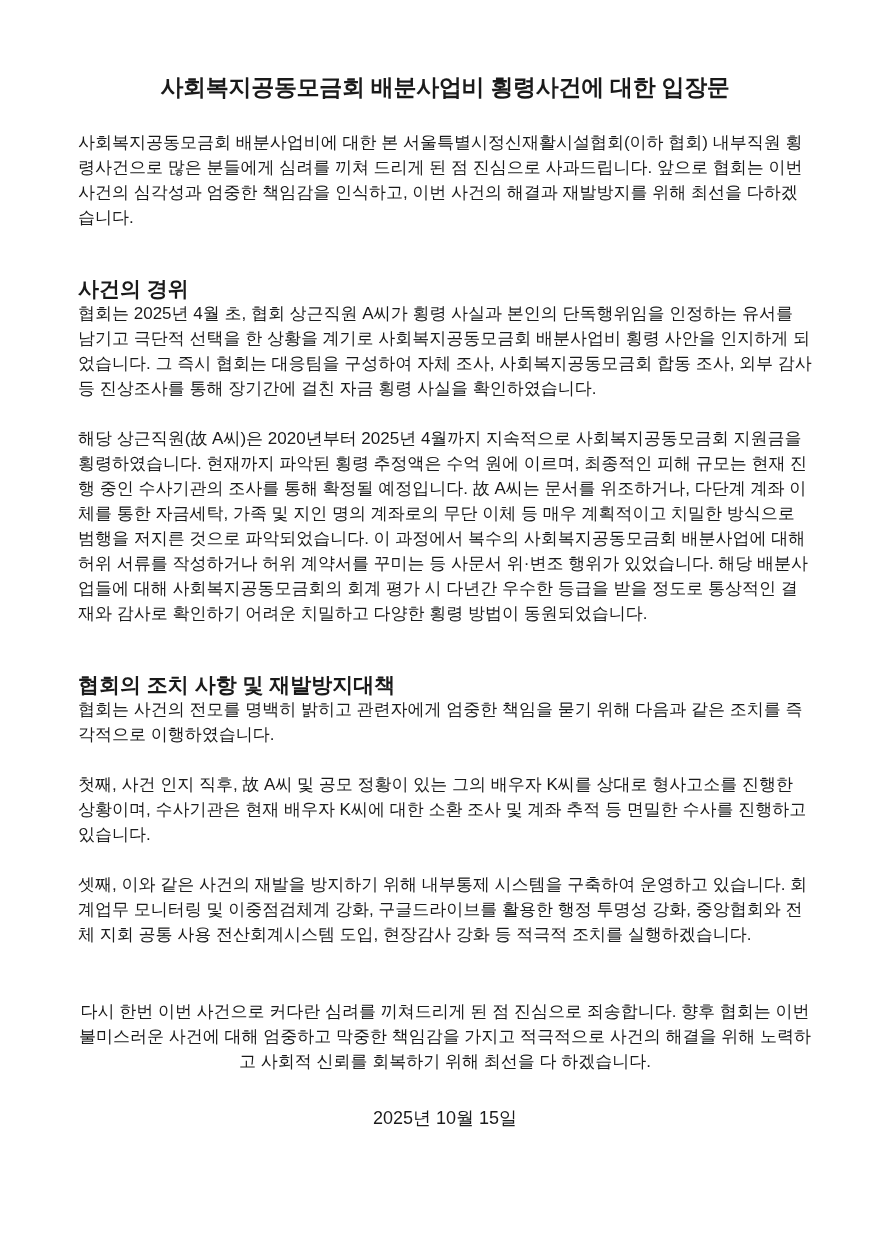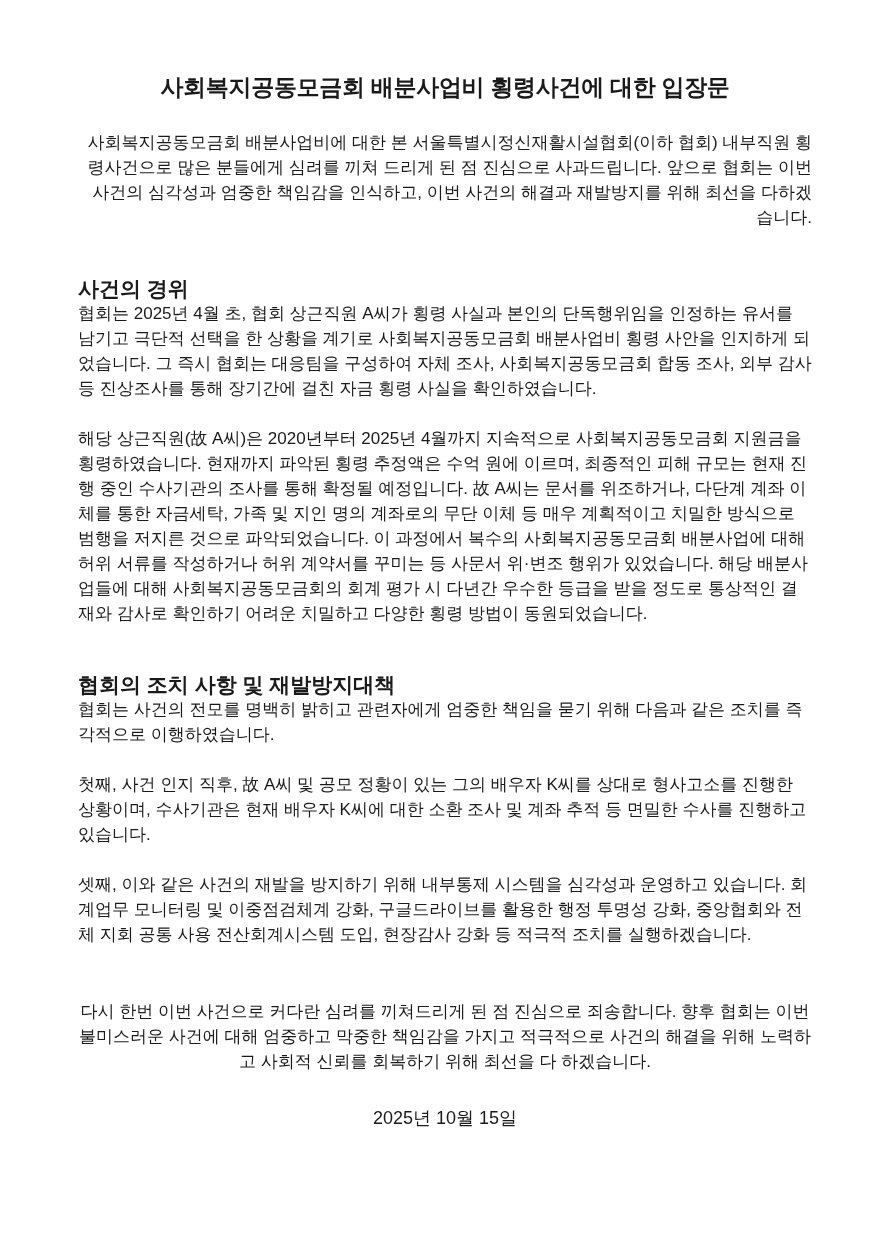--- a/index.html
+++ b/index.html
@@ -25,21 +25,20 @@
   .doc-title {
     margin: 12px 0 0 0;
     font-size: 23px;
     line-height: 30px;
     font-weight: 700;
     text-align: center;
     letter-spacing: -0.3px;
   }
   .intro {
     margin: 28px 0 0 0;
-    text-align: right;
   }
   .section {
     margin-top: 46px;
   }
   .section-heading {
     margin: 0;
     font-size: 21px;
     line-height: 25px;
     font-weight: 700;
   }
@@ -78,21 +77,21 @@
   <div class="section">
     <h2 class="section-heading">사건의 경위</h2>
     <p>협회는 2025년 4월 초, 협회 상근직원 A씨가 횡령 사실과 본인의 단독행위임을 인정하는 유서를 남기고 극단적 선택을 한 상황을 계기로 사회복지공동모금회 배분사업비 횡령 사안을 인지하게 되었습니다. 그 즉시 협회는 대응팀을 구성하여 자체 조사, 사회복지공동모금회 합동 조사, 외부 감사 등 진상조사를 통해 장기간에 걸친 자금 횡령 사실을 확인하였습니다.</p>
     <p>해당 상근직원(故 A씨)은 2020년부터 2025년 4월까지 지속적으로 사회복지공동모금회 지원금을 횡령하였습니다. 현재까지 파악된 횡령 추정액은 수억 원에 이르며, 최종적인 피해 규모는 현재 진행 중인 수사기관의 조사를 통해 확정될 예정입니다. 故 A씨는 문서를 위조하거나, 다단계 계좌 이체를 통한 자금세탁, 가족 및 지인 명의 계좌로의 무단 이체 등 매우 계획적이고 치밀한 방식으로 범행을 저지른 것으로 파악되었습니다. 이 과정에서 복수의 사회복지공동모금회 배분사업에 대해 허위 서류를 작성하거나 허위 계약서를 꾸미는 등 사문서 위·변조 행위가 있었습니다. 해당 배분사업들에 대해 사회복지공동모금회의 회계 평가 시 다년간 우수한 등급을 받을 정도로 통상적인 결재와 감사로 확인하기 어려운 치밀하고 다양한 횡령 방법이 동원되었습니다.</p>
   </div>
 
   <div class="section">
     <h2 class="section-heading">협회의 조치 사항 및 재발방지대책</h2>
     <p>협회는 사건의 전모를 명백히 밝히고 관련자에게 엄중한 책임을 묻기 위해 다음과 같은 조치를 즉각적으로 이행하였습니다.</p>
     <p>첫째, 사건 인지 직후, 故 A씨 및 공모 정황이 있는 그의 배우자 K씨를 상대로 형사고소를 진행한 상황이며, 수사기관은 현재 배우자 K씨에 대한 소환 조사 및 계좌 추적 등 면밀한 수사를 진행하고 있습니다.</p>
-    <p>셋째, 이와 같은 사건의 재발을 방지하기 위해 내부통제 시스템을 심각성과 운영하고 있습니다. 회계업무 모니터링 및 이중점검체계 강화, 구글드라이브를 활용한 행정 투명성 강화, 중앙협회와 전체 지회 공통 사용 전산회계시스템 도입, 현장감사 강화 등 적극적 조치를 실행하겠습니다.</p>
+    <p>셋째, 이와 같은 사건의 재발을 방지하기 위해 내부통제 시스템을 구축하여 운영하고 있습니다. 회계업무 모니터링 및 이중점검체계 강화, 구글드라이브를 활용한 행정 투명성 강화, 중앙협회와 전체 지회 공통 사용 전산회계시스템 도입, 현장감사 강화 등 적극적 조치를 실행하겠습니다.</p>
   </div>
 
   <p class="closing">다시 한번 이번 사건으로 커다란 심려를 끼쳐드리게 된 점 진심으로 죄송합니다. 향후 협회는 이번 불미스러운 사건에 대해 엄중하고 막중한 책임감을 가지고 적극적으로 사건의 해결을 위해 노력하고 사회적 신뢰를 회복하기 위해 최선을 다 하겠습니다.</p>
 
   <div class="signature">
     <div>2025년 10월 15일</div>
 
   </div>
 
 </div>

